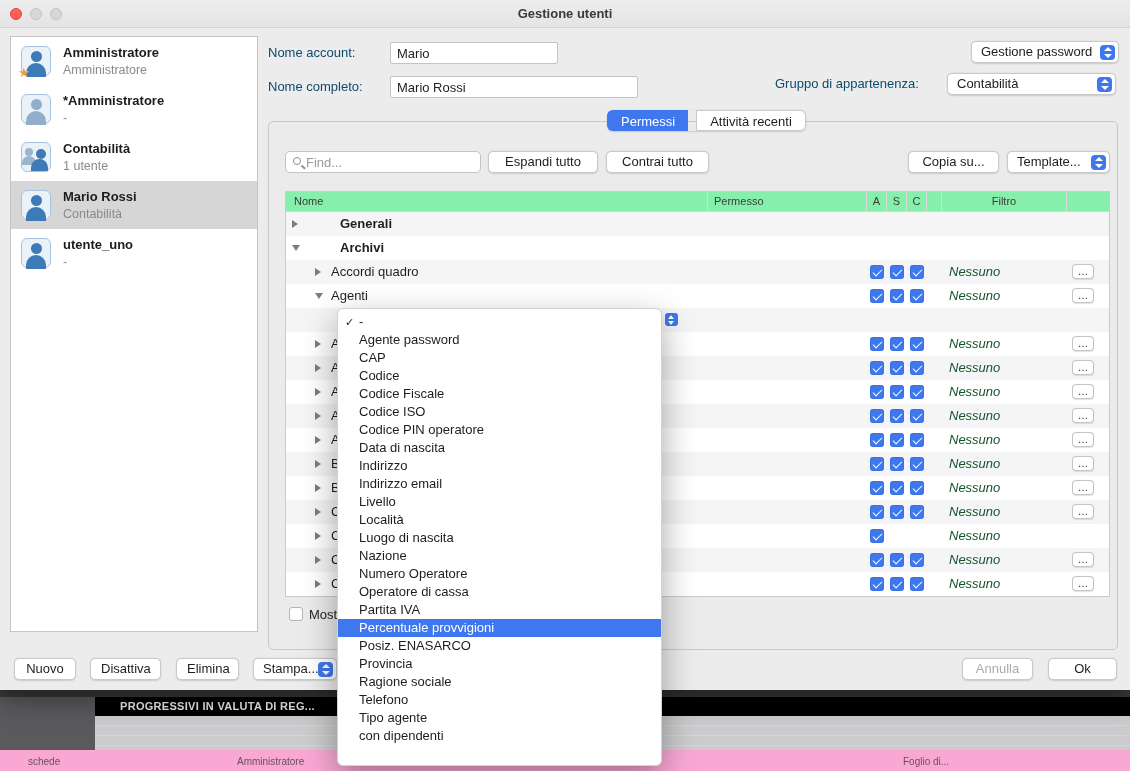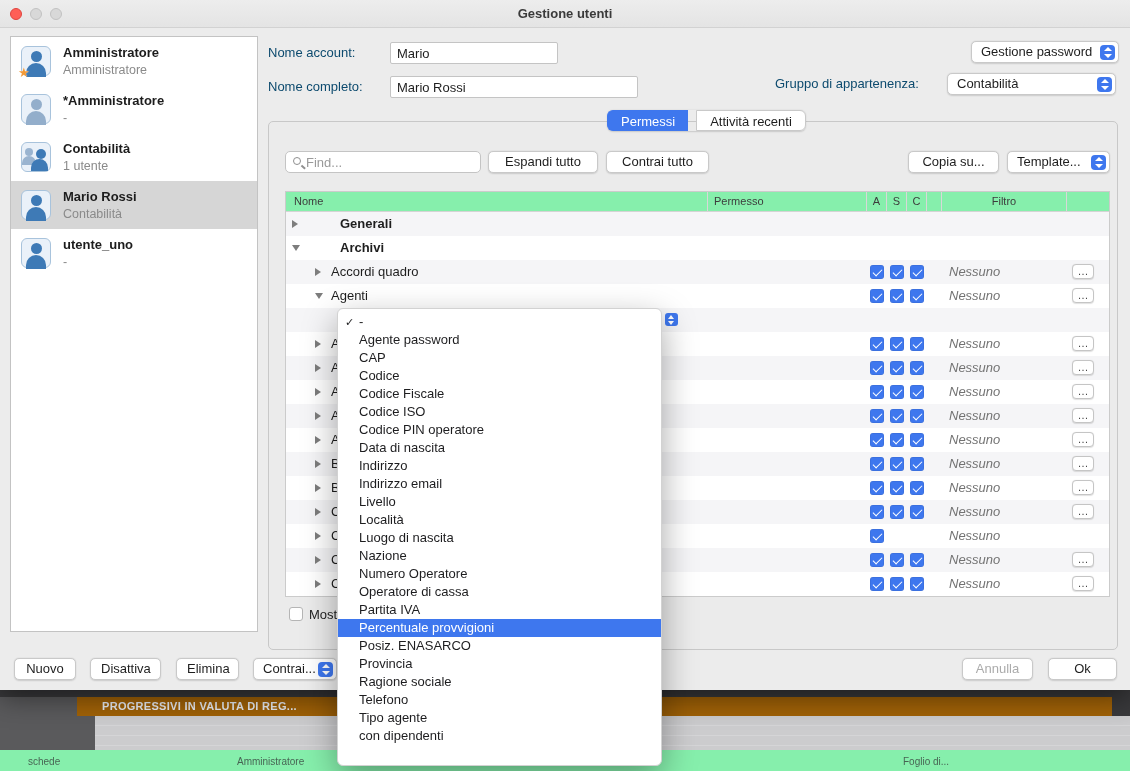--- a/index.html
+++ b/index.html
@@ -91,46 +91,46 @@
   .table { position:absolute; left:285px; top:191px; width:825px; height:406px; background:#fff;
            border:1px solid #CBCBCB; }
   .thead { position:absolute; left:0; top:0; width:823px; height:20px; background:#86efac; border-bottom:1px solid #D4D4D4; }
   .th { position:absolute; top:0; height:19px; line-height:19px; font-size:11px; color:#3c3c3c;
         border-right:1px solid #D8D8D8; overflow:hidden; }
   .tbody { position:absolute; left:0; top:20px; width:823px; height:384px; }
   .tr { position:absolute; left:0; width:823px; height:24px; background:#F5F5F7; }
   .tr.odd { background:#fff; }
   .tlabel { position:absolute; top:0; line-height:24px; white-space:nowrap; }
   .tlabel.b { font-weight:bold;margin-left:32px; }
-  .tfilter { position:absolute; left:663px; top:0; line-height:24px; font-style:italic; color:#737373; }
+  .tfilter { position:absolute; left:663px; top:0; line-height:24px; font-style:italic; color:#14532d; }
   .more { position:absolute; left:786px; top:4px; width:22px; height:15px; background:#fff; border:1px solid #C5C5C5;
           border-radius:4px; font-size:11px; line-height:12px; text-align:center; color:#444;
           box-shadow:0 0.5px 1px rgba(0,0,0,.12); }
 
   .showbox { position:absolute; left:289px; top:607px; }
   .showbox .cb { position:absolute; left:0; top:0; }
   .showlbl { position:absolute; left:20px; top:0; line-height:15px; white-space:nowrap; }
 
   
   .popup { position:absolute; left:337px; top:308px; width:325px; height:458px; background:#fff;
            border:1px solid #D2D2D2; border-radius:6px; box-shadow:0 12px 34px rgba(0,0,0,.35);
            padding:4px 0; z-index:30; overflow:hidden; }
   .pitem { position:relative; height:18px; line-height:18px; padding-left:21px; white-space:nowrap; color:#1d1d1f; }
   .pitem.hl { background:#3E77EE; color:#fff; }
   .pcheck { position:absolute; left:7px; top:0; font-size:11px; }
 
   
   .bg-area { position:absolute; left:0; top:690px; width:1130px; height:81px; background:#39393B; z-index:0; }
   .bg-leftcol { position:absolute; left:0; top:7px; width:95px; height:53px; background:#5A5A5C; }
-  .bg-navy { position:absolute; left:77px; top:7px; width:1035px; height:19px; background:#a16207;
+  .bg-navy { position:absolute; left:95px; top:7px; width:1035px; height:19px; background:#000000;
              color:#E9EDF3; font-weight:bold; font-size:11px; line-height:19px; padding-left:25px;
              letter-spacing:.3px; filter:blur(.3px); overflow:hidden; }
   .bg-light { position:absolute; left:95px; top:26px; width:1035px; height:34px;
              background:repeating-linear-gradient(180deg,#CCCCCE 0 9px,#D5D5D7 9px 10px); }
-  .bg-bottom { position:absolute; left:0; top:60px; width:1130px; height:21px; background:#86efac; }
+  .bg-bottom { position:absolute; left:0; top:60px; width:1130px; height:21px; background:#f9a8d4; }
   .bg-lab { position:absolute; top:6px; font-size:10px; color:#2e2e30; opacity:.72; filter:blur(.4px); white-space:nowrap; }
 </style>
 </head>
 <body>
 
 <div class="bg-area">
   <div class="bg-leftcol"></div>
   <div class="bg-navy">
     <span>PROGRESSIVI IN VALUTA DI REG...</span>
   </div>
@@ -373,21 +373,21 @@
 
   <div class="showbox">
     <span class="cb un"></span>
     <span class="showlbl">Mostr</span>
   </div>
 
   <div class="btn" style="left:14px;  top:658px; width:62px;">Nuovo</div>
   <div class="btn" style="left:90px;  top:658px; width:71px;">Disattiva</div>
   <div class="btn" style="left:176px; top:658px; width:63px;">Elimina</div>
   <div class="btn dd" style="left:253px; top:658px; width:84px;">
-    <span>Contrai...</span>
+    <span>Stampa...</span>
     <span class="stepper"></span>
   </div>
   <div class="btn disabled" style="left:962px;  top:658px; width:71px;">Annulla</div>
   <div class="btn" style="left:1048px; top:658px; width:69px;">Ok</div>
 </div>
 
 <div class="popup" id="popup-list">
     <div class="pitem"><span class="pcheck">✓</span><span>-</span></div>
     <div class="pitem"><span>Agente password</span></div>
     <div class="pitem"><span>CAP</span></div>

